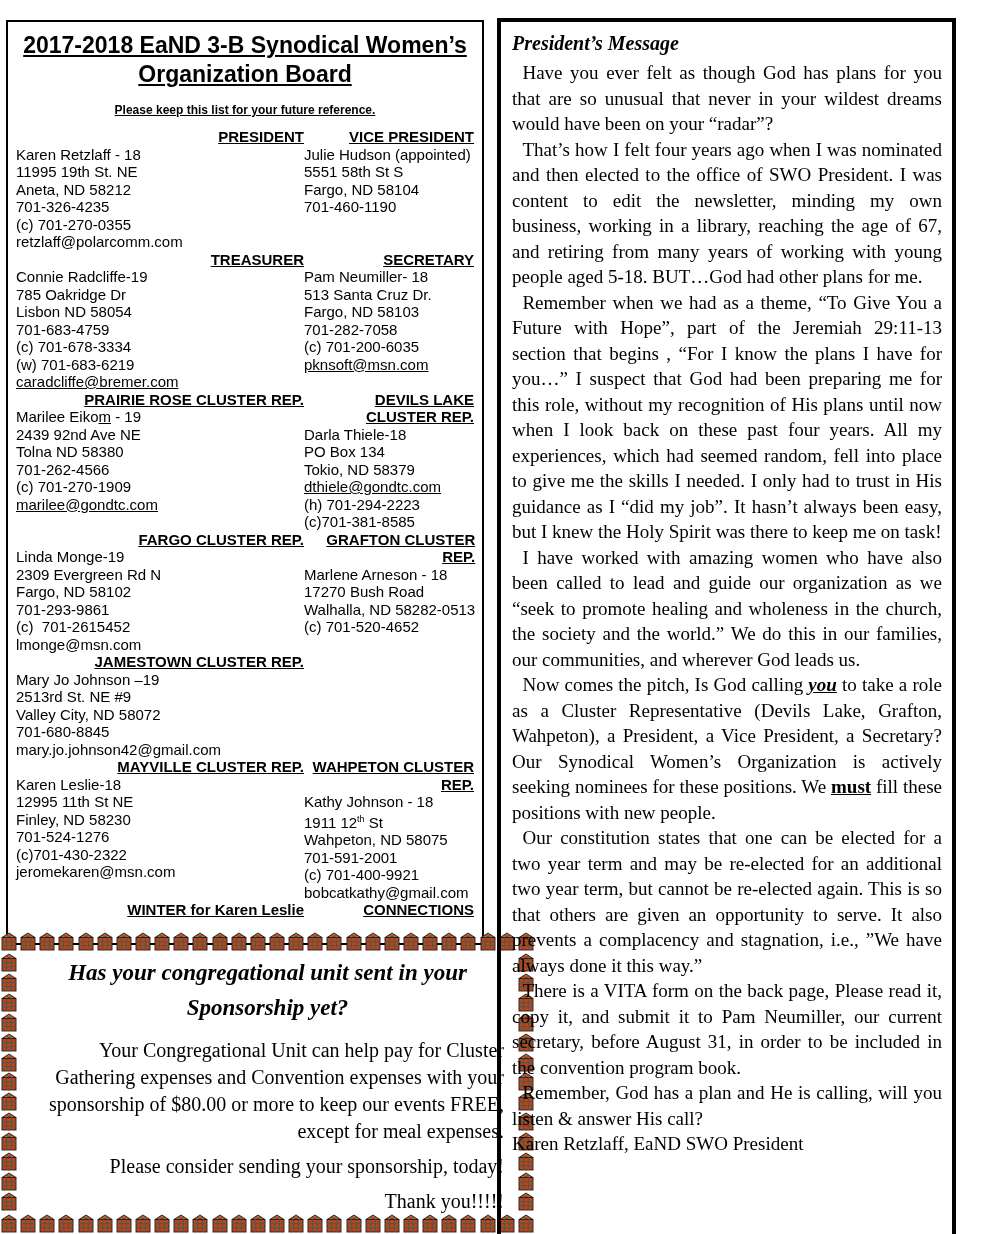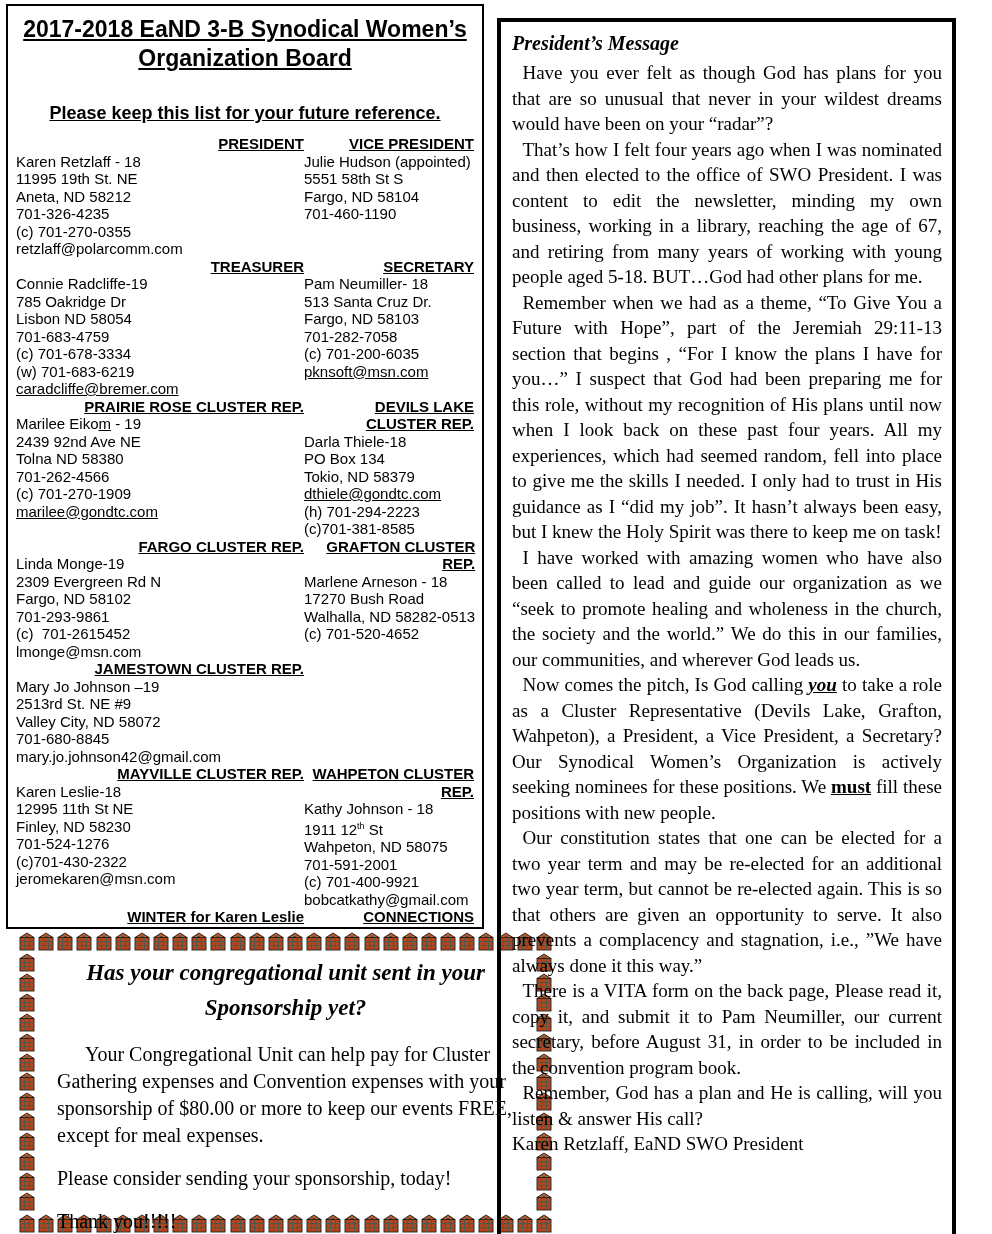--- a/index.html
+++ b/index.html
@@ -2,48 +2,48 @@
 <html><head>
 <meta charset="utf-8">
 <style>
   html,body{margin:0;padding:0;}
   body{
     width:992px;height:1234px;position:relative;background:#ffffff;
     font-family:"Liberation Sans",sans-serif;color:#000;
   }
   
   .board-box{
-    position:absolute;left:6px;top:4px;width:478px;height:925px;
+    position:absolute;left:6px;top:20px;width:478px;height:925px;
     border:2px solid #000;box-sizing:border-box;padding:8px 8px 0 8px;overflow:hidden;
   }
   .board-title{font-weight:bold;font-size:23px;text-align:center;text-decoration:underline;margin:2px 0 0;}
   .board-title2{}
-  .board-subtitle{font-weight:bold;font-size:18px;text-align:center;text-decoration:underline;margin-top:31px;}
+  .board-subtitle{font-weight:bold;font-size:12px;text-align:center;text-decoration:underline;margin-top:15px;}
   #board-rows{margin-top:11px;font-size:15px;line-height:17.5px;}
   .board-row{display:grid;grid-template-columns:288px 1fr;}
   .block-title{font-weight:bold;text-decoration:underline;text-align:right;}
   .block-title.indent{padding-left:40px;}
   .block-line{white-space:pre;min-height:17.5px;}
   .block-line sup{font-size:60%;}
   .u{text-decoration:underline;}
   
-  .sponsor-box{position:absolute;left:19px;top:932px;width:489px;height:301px;padding-left:44px;}
+  .sponsor-box{position:absolute;left:1px;top:932px;width:489px;height:301px;padding-left:44px;}
   .strip{position:absolute;display:flex;justify-content:space-between;}
   .strip-top{top:0;left:0;right:0;height:20px;}
   .strip-bottom{bottom:0;left:0;right:0;height:20px;align-items:flex-end;}
   .strip-left{top:21px;bottom:22px;left:0;width:18px;flex-direction:column;}
   .strip-right{top:21px;bottom:22px;right:0;width:18px;flex-direction:column;align-items:flex-end;}
   .gift{display:inline-block;line-height:0;}
   .sponsor-content{
     position:absolute;left:22px;right:22px;top:20px;bottom:22px;
     font-family:"Liberation Serif",serif;
   }
   .sponsor-title{font-size:23px;font-weight:bold;font-style:italic;text-align:center;line-height:35px;margin-top:3px;}
   .sponsor-text{font-size:20px;line-height:27px;margin-top:12px;}
-  .sponsor-text p{margin:16px;}
+  .sponsor-text p{margin:8px;text-align:right;}
   .sponsor-text p.indent{text-indent:1.4em;}
   
   .message-box{
     position:absolute;left:497px;top:18px;width:459px;height:1228px;
     border:4px solid #000;box-sizing:border-box;padding:5px 10px 0 11px;
     font-family:"Liberation Serif",serif;overflow:hidden;
   }
   .msg-title{font-weight:bold;font-style:italic;font-size:20px;margin:5px 0 5px;}
   .msg-p{margin:0;font-size:19px;line-height:25.5px;text-align:justify;text-indent:0.55em;}
   .msg-signature{font-size:19px;line-height:25.5px;text-align:left;padding-right:4px;}

